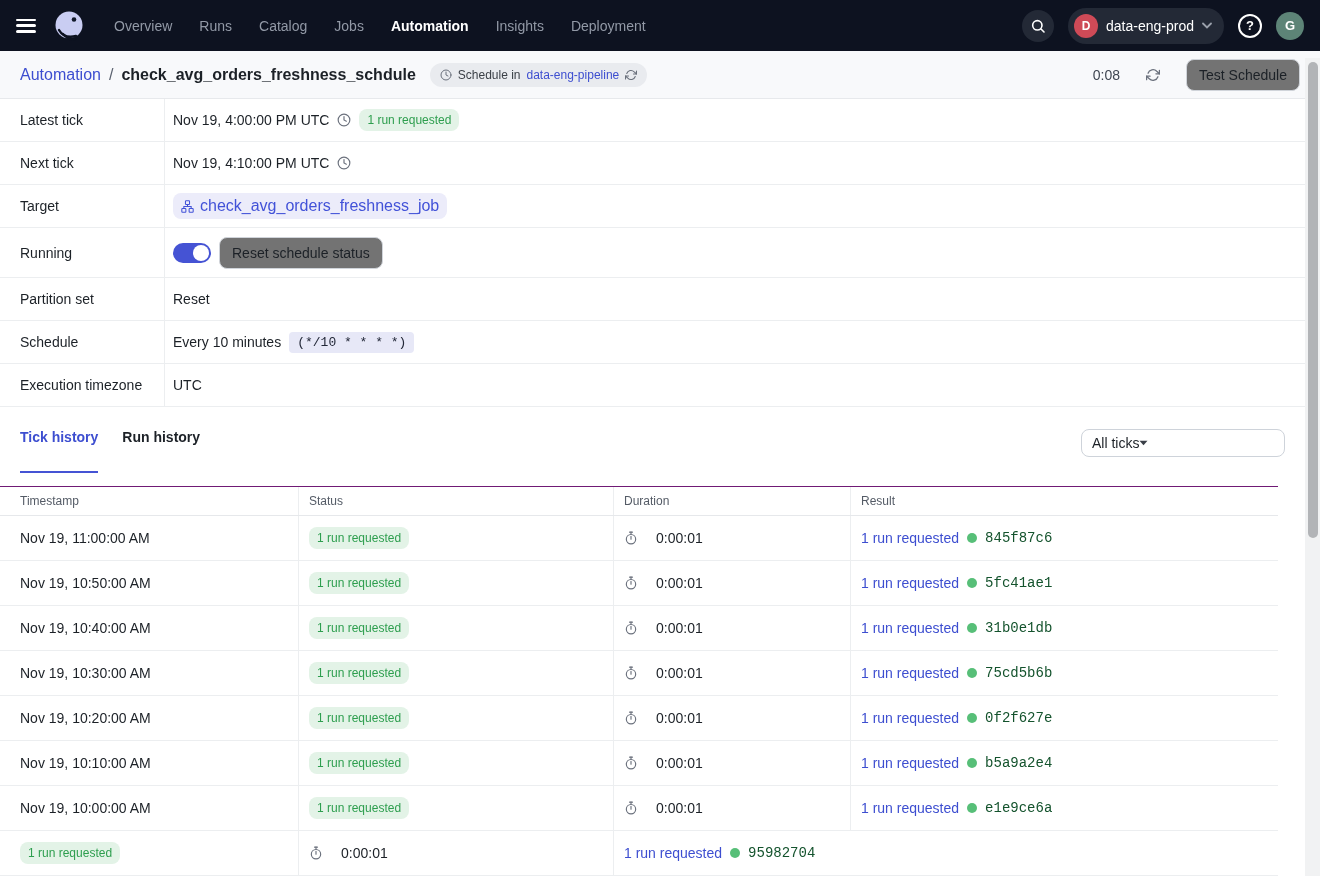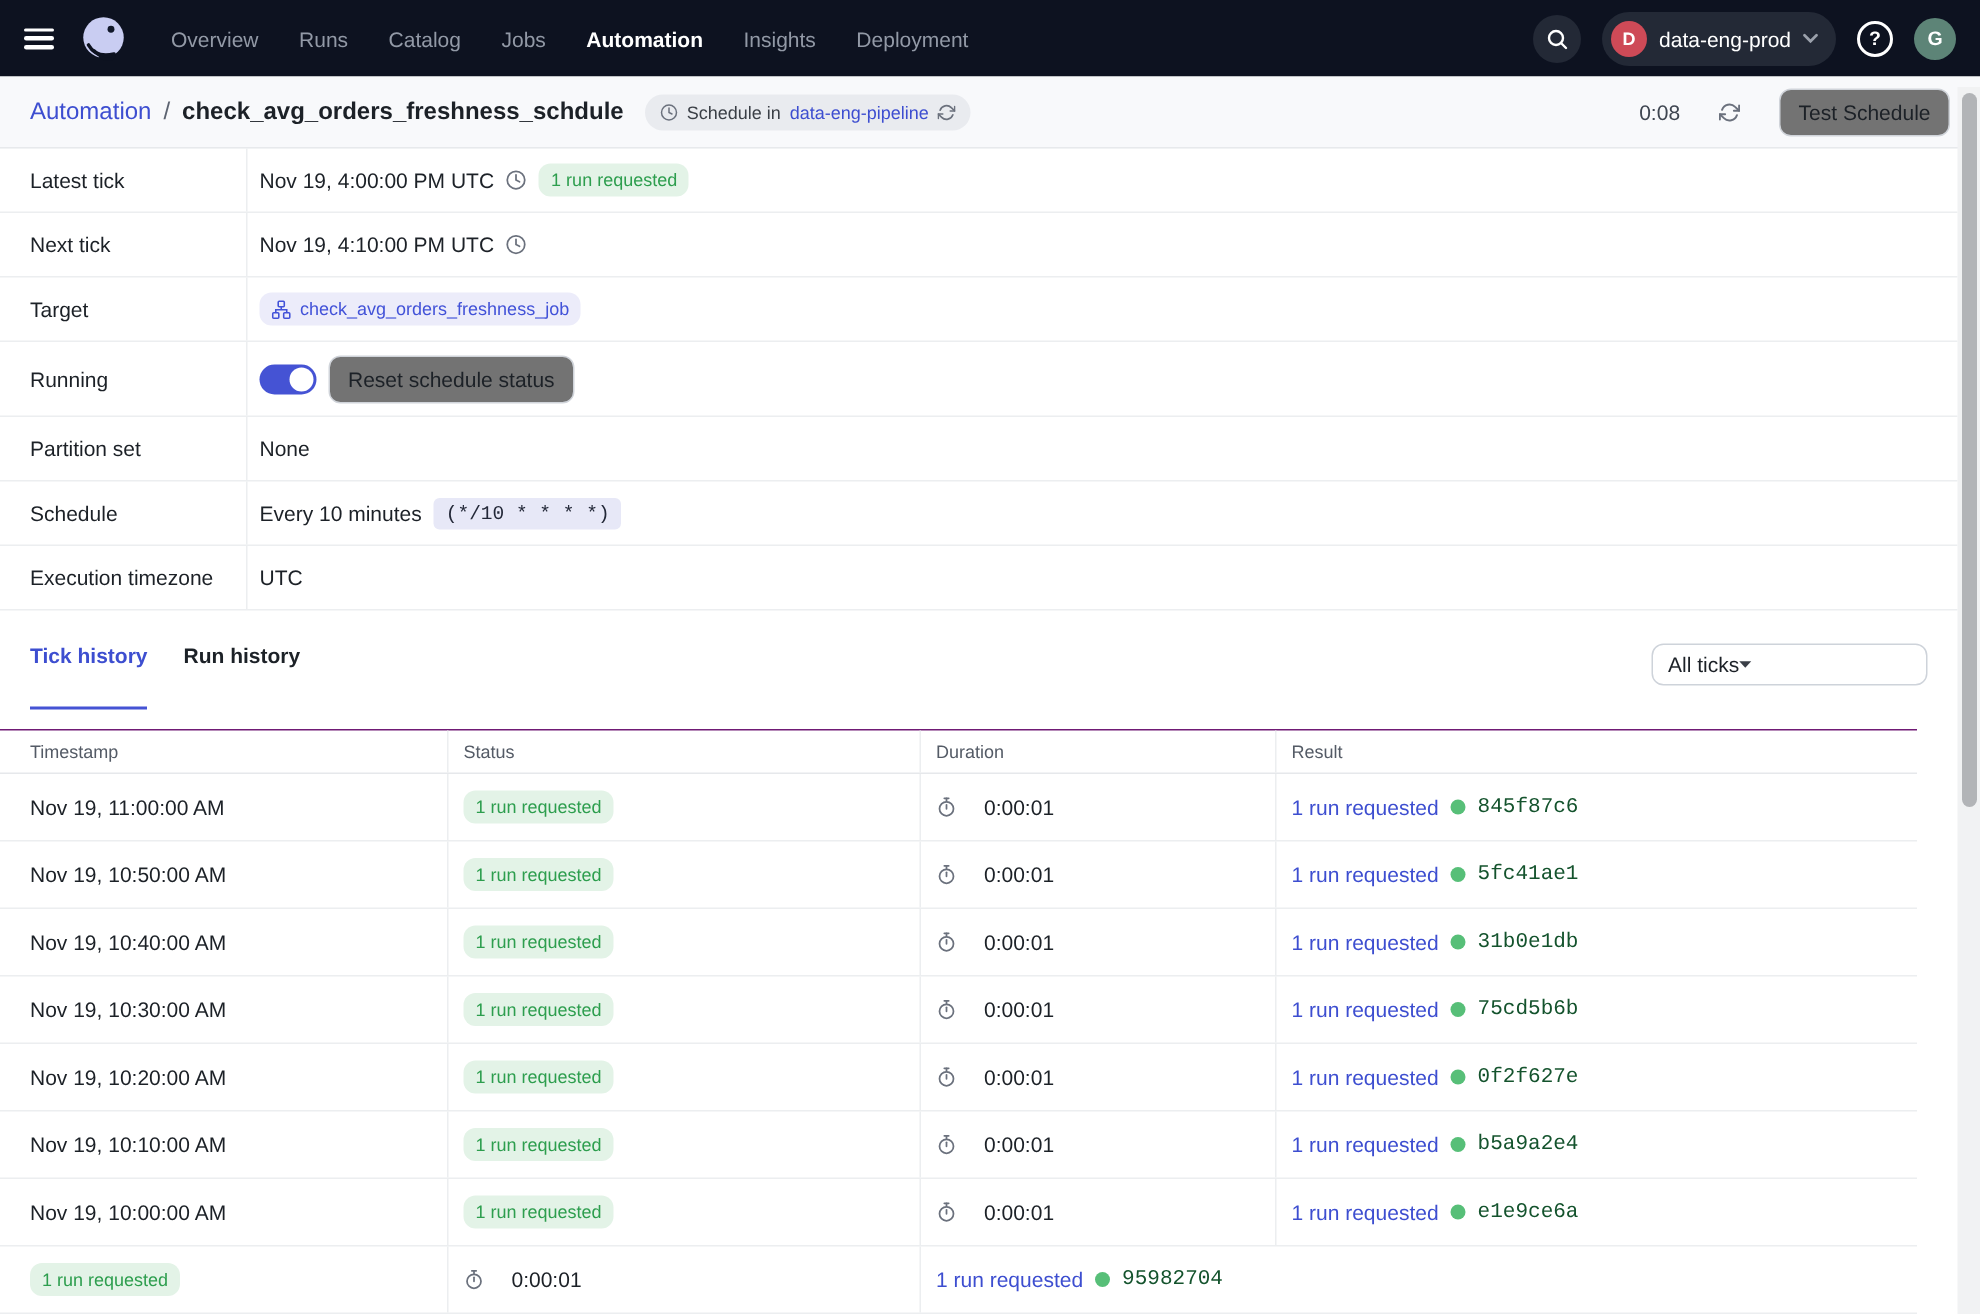--- a/index.html
+++ b/index.html
@@ -34,32 +34,32 @@
   .countdown { font-size:14px; color:#3f4651; }
   .icon-gray { color:#6b717d; }
   .btn { background:#737373; border:1px solid #d0d4da; border-radius:8px; font-size:14px; color:#1c2127; padding:0 12px; height:32px; display:inline-flex; align-items:center; cursor:pointer; font-family:Liberation Sans, sans-serif; }
 
   
   .details { width:1305px; }
   .drow { display:flex; border-bottom:1px solid #eceef0; min-height:43px; align-items:stretch; }
   .dlabel { width:165px; flex:0 0 165px; border-right:1px solid #eceef0; padding:12px 12px 12px 20px; font-size:14px; color:#1c2127; display:flex; align-items:center; }
   .dvalue { flex:1; padding:8px 8px; display:flex; align-items:center; gap:8px; font-size:14px; color:#1c2127; }
   .badge-green { background:#e3f3e7; color:#2d9e4e; font-size:12px; border-radius:8px; padding:4px 8px; white-space:nowrap; }
-  .badge-job { background:#ececfa; color:#4252d8; font-size:12px; border-radius:8px; padding:4px 8px; display:inline-flex; align-items:center; gap:6px; cursor:pointer; }
+  .badge-job { background:#ececfa; color:#4252d8; font-size:16px; border-radius:8px; padding:4px 8px; display:inline-flex; align-items:center; gap:6px; cursor:pointer; }
   .switch { width:38px; height:20px; border-radius:10px; background:#4553d4; position:relative; cursor:pointer; flex:0 0 auto; }
   .switch .knob { position:absolute; top:2px; right:2px; width:16px; height:16px; border-radius:50%; background:#fff; }
   .cron-chip { background:#e7e8f7; border-radius:4px; padding:3px 8px; font-size:13px; color:#232838; }
 
   
   .tabs-row { display:flex; align-items:flex-start; padding:0 20px; margin-top:22px; width:1305px; }
   .tabs { display:flex; gap:24px; }
   .tab { font-size:14px; font-weight:700; padding-bottom:28px; position:relative; cursor:pointer; color:#1c2127; }
   .tab.active { color:#3d4ed0; }
   .tab.active::after { content:''; position:absolute; left:0; right:0; bottom:0; height:2px; background:#4553d4; }
-  .select { margin-left:auto; width:184px; height:28px; border:1px solid #ced3da; border-radius:8px; background:#fff; display:flex; align-items:center; padding:0 10px; font-size:14px; cursor:pointer; }
+  .select { margin-left:auto; width:204px; height:28px; border:1px solid #ced3da; border-radius:8px; background:#fff; display:flex; align-items:center; padding:0 10px; font-size:14px; cursor:pointer; }
   .select .caret { color:#3a3f47; font-size:10px; }
 
   
   .ticktable { margin-top:13px; width:1278px; border-top:1px solid #701a75; }
   .trow { display:grid; grid-template-columns:299px 315px 237px 1fr; align-items:stretch; border-bottom:1px solid #eceef0; }
   .trow > div { display:flex; align-items:center; padding:0 10px; }
   .trow > div:first-child { padding-left:20px; }
   .trow > div:not(:last-child) { border-right:1px solid #eceef0; }
   .thead { height:29px; border-bottom:1px solid #e6e8eb; }
   .thead > div { font-size:12px; color:#545b66; }
@@ -210,21 +210,21 @@
       <span class="switch">
           <span class="knob"></span>
         </span>
       <button class="btn">Reset schedule status</button>
     </div>
   </div>
 
   <div class="drow">
     <div class="dlabel">Partition set</div>
     <div class="dvalue">
-        <span>None</span>
+        <span>Reset</span>
       </div>
   </div>
 
   <div class="drow">
     <div class="dlabel">Schedule</div>
     <div class="dvalue">
       <span>Every 10 minutes</span>
       <span class="cron-chip mono">(*/10 * * * *)</span>
     </div>
   </div>

